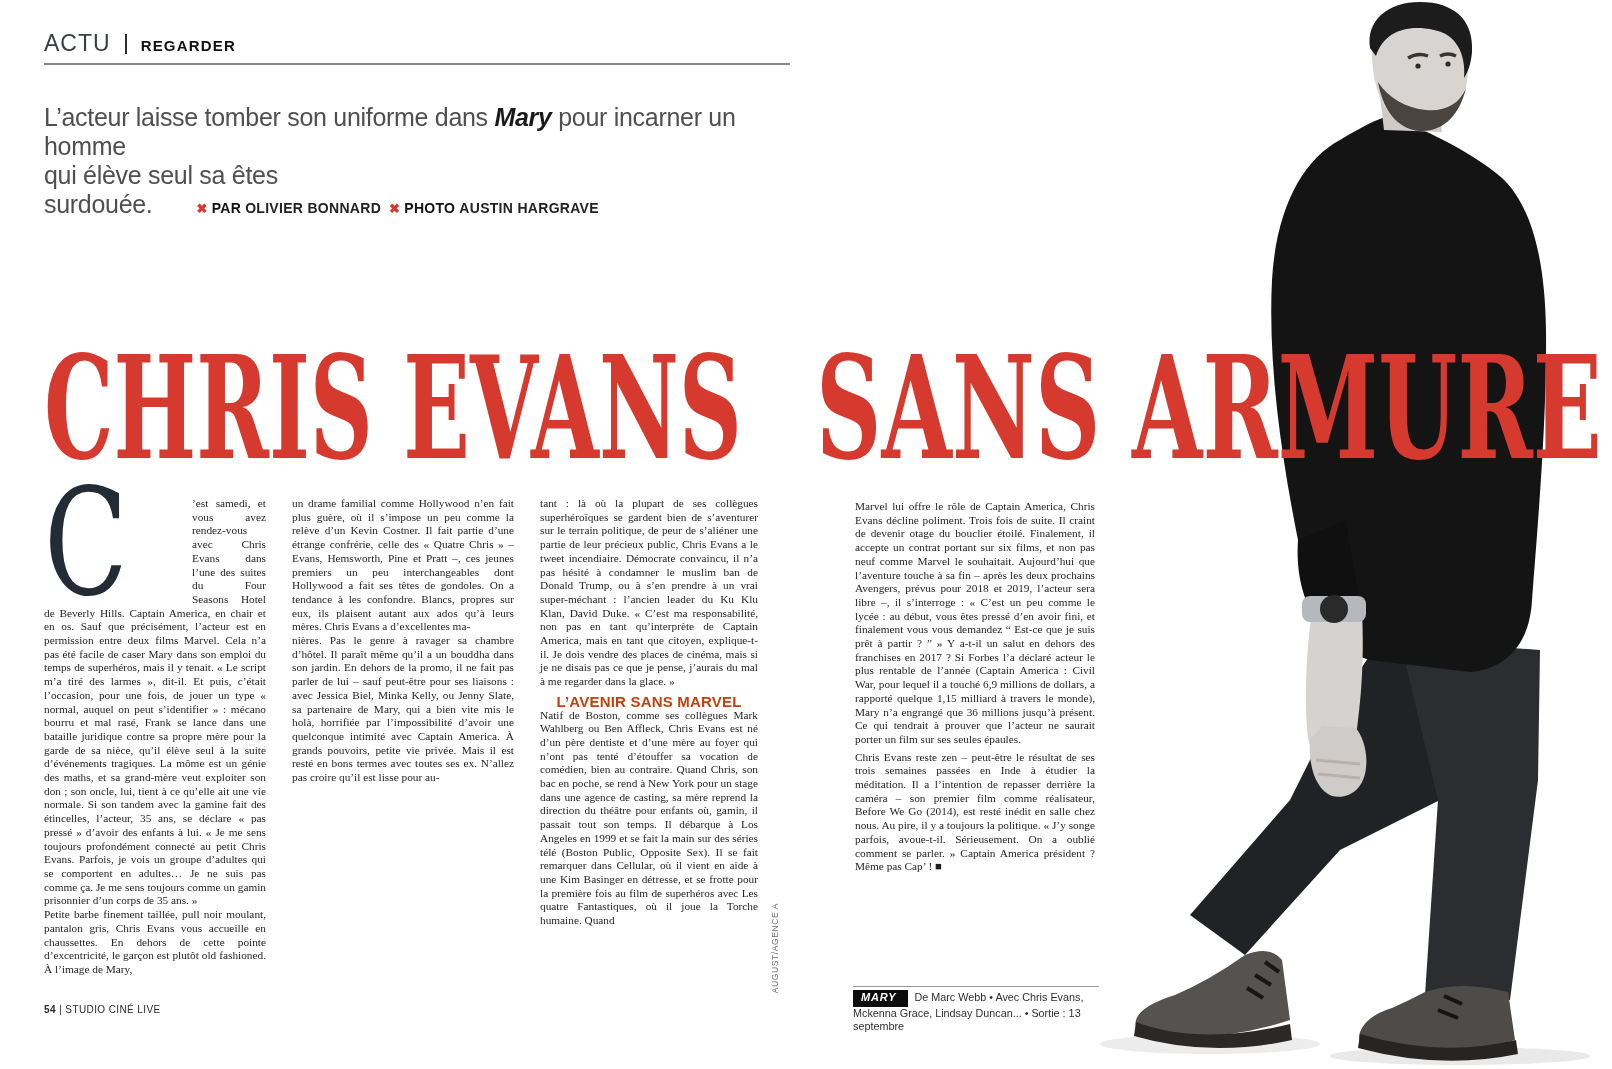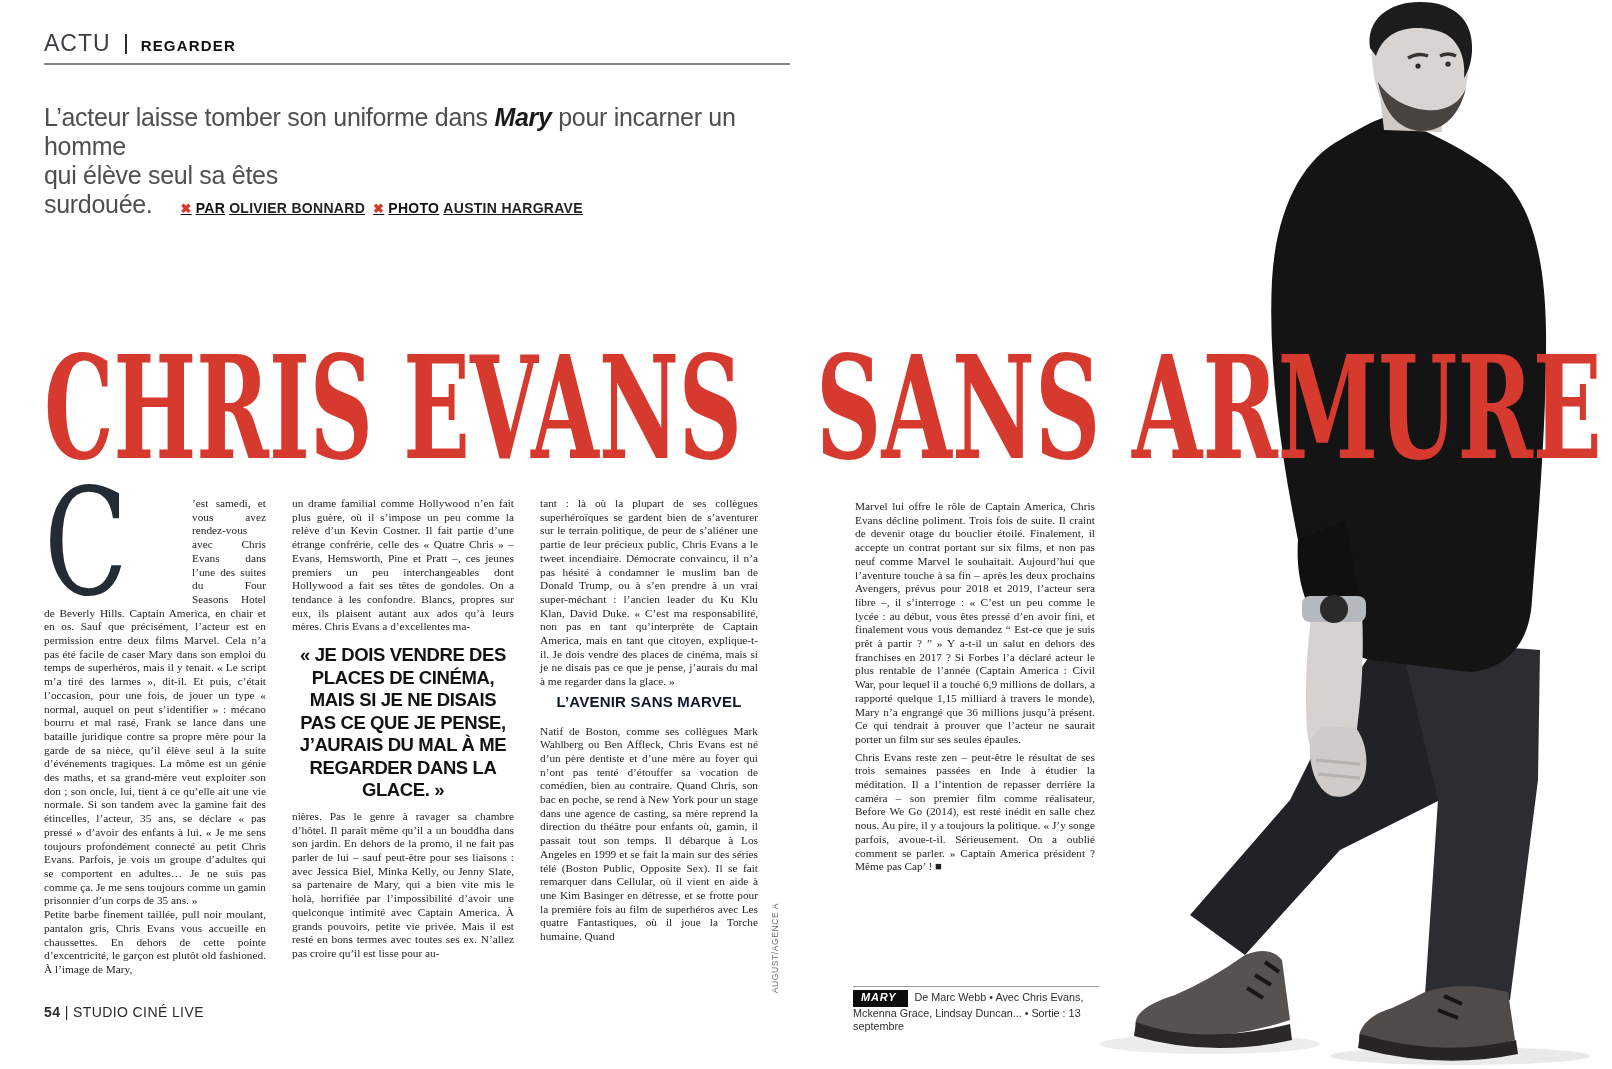--- a/index.html
+++ b/index.html
@@ -11,48 +11,48 @@
                 color:#3c3f42;letter-spacing:1px;}
   .hdr .bar{width:2px;height:20px;background:#2b2b2b;align-self:center;}
   .hdr .rubric{font-family:"Liberation Sans",sans-serif;font-size:15px;font-weight:800;
                color:#111;letter-spacing:1.2px;}
   .hdr-rule{position:absolute;left:44px;top:63px;width:746px;height:2px;background:#85898d;}
   
   .intro{position:absolute;left:44px;top:74px;width:740px;
          font-family:"Liberation Sans",sans-serif;font-size:25px;line-height:1.16;
          color:#4f4f4f;letter-spacing:-0.3px;}
   .intro .mary{font-style:italic;font-weight:700;color:#191919;}
-  .byline{font-size:14px;letter-spacing:.3px;color:#111;margin-left:20px;white-space:nowrap;text-decoration:underline;}
+  .byline{font-size:14px;letter-spacing:.3px;color:#111;margin-left:36px;white-space:nowrap;}
   .byline .xmark{color:#d63a2e;font-size:13px;font-weight:700;margin:0 4px 0 8px;}
   .byline .bl{font-weight:800;}
   .byline .bn{font-weight:700;color:#222;margin-left:4px;}
   
   .title-svg{position:absolute;overflow:visible;z-index:5;}
   
   .photo{position:absolute;left:1040px;top:0;width:572px;height:1069px;z-index:1;}
   
   .col{position:absolute;top:497px;font-size:11.3px;line-height:13.7px;text-align:justify;
        color:#1e1e1e;z-index:3;}
   .col p{margin:0;}
   .dropcap{float:left;width:148px;height:104px;font-family:"DejaVu Serif",serif;
            font-size:148px;line-height:92px;color:#232b34;transform:scaleX(0.74);
            transform-origin:left top;}
   .pullquote{font-family:"Liberation Sans",sans-serif;font-weight:800;font-size:18.5px;
              line-height:1.22;text-align:center;color:#121212;letter-spacing:-0.4px;
              margin:10px 2px 8px 2px;}
   .subhead{font-family:"Liberation Sans",sans-serif;font-weight:800;font-size:15px;
-           letter-spacing:.2px;text-align:center;color:#0f172a;margin:6px 0 16px 0;}
+           letter-spacing:.2px;text-align:center;color:#c2410c;margin:6px 0 0 0;}
   .col4 p + p{margin-top:4px;}
   
   .vcredit{position:absolute;left:770px;top:903px;writing-mode:vertical-rl;
            transform:rotate(180deg);font-family:"Liberation Sans",sans-serif;
            font-size:8.5px;color:#6d6d6d;letter-spacing:.6px;z-index:3;}
   
   .footer{position:absolute;left:44px;top:1004px;font-family:"Liberation Sans",sans-serif;
-          font-size:14px;color:#2a2a2a;letter-spacing:.4px;}
+          font-size:10px;color:#2a2a2a;letter-spacing:.4px;}
   .footer .num{font-weight:800;}
   
   .filmrule{position:absolute;left:853px;top:986px;width:246px;height:1px;background:#9a9a9a;z-index:3;}
   .filmbox{position:absolute;left:853px;top:990px;width:250px;z-index:3;
            font-family:"Liberation Sans",sans-serif;font-size:10.8px;line-height:1.25;color:#2e2e2e;}
   .mary-tag{display:inline-block;background:#0c0c0c;color:#fff;font-weight:800;font-style:italic;
             font-size:11px;padding:1px 12px 2px 8px;margin-right:6px;letter-spacing:.8px;}
 </style>
 </head>
 <body>
@@ -131,21 +131,20 @@
     <text x="0" y="112" textLength="786" lengthAdjust="spacingAndGlyphs" font-family="DejaVu Serif, Liberation Serif, serif" font-weight="bold" font-size="142" fill="#d63a2e">SANS ARMURE</text>
   </svg>
 
   <div class="col" style="left:44px;width:222px;height:520px;">
     <p><span class="dropcap">C</span><span>’est samedi, et vous avez rendez-vous avec Chris Evans dans l’une des suites du Four Seasons Hotel de Beverly Hills. Captain America, en chair et en os. Sauf que précisément, l’acteur est en permission entre deux films Marvel. Cela n’a pas été facile de caser Mary dans son emploi du temps de superhéros, mais il y tenait. « Le script m’a tiré des larmes », dit-il. Et puis, c’était l’occasion, pour une fois, de jouer un type « normal, auquel on peut s’identifier » : mécano bourru et mal rasé, Frank se lance dans une bataille juridique contre sa propre mère pour la garde de sa nièce, qu’il élève seul à la suite d’événements tragiques. La môme est un génie des maths, et sa grand-mère veut exploiter son don ; son oncle, lui, tient à ce qu’elle ait une vie normale. Si son tandem avec la gamine fait des étincelles, l’acteur, 35 ans, se déclare « pas pressé » d’avoir des enfants à lui. « Je me sens toujours profondément connecté au petit Chris Evans. Parfois, je vois un groupe d’adultes qui se comportent en adultes… Je ne suis pas comme ça. Je me sens toujours comme un gamin prisonnier d’un corps de 35 ans. »</span></p>
     <p>Petite barbe finement taillée, pull noir moulant, pantalon gris, Chris Evans vous accueille en chaussettes. En dehors de cette pointe d’excentricité, le garçon est plutôt old fashioned. À l’image de Mary,</p>
   </div>
 
   <div class="col" style="left:292px;width:222px;height:520px;">
     <p>un drame familial comme Hollywood n’en fait plus guère, où il s’impose un peu comme la relève d’un Kevin Costner. Il fait partie d’une étrange confrérie, celle des « Quatre Chris » – Evans, Hemsworth, Pine et Pratt –, ces jeunes premiers un peu interchangeables dont Hollywood a fait ses têtes de gondoles. On a tendance à les confondre. Blancs, propres sur eux, ils plaisent autant aux ados qu’à leurs mères. Chris Evans a d’excellentes ma-</p>
-    <div class="pullquote">« JE DOIS VENDRE DES PLACES DE CINÉMA, MAIS SI JE NE DISAIS PAS CE QUE JE PENSE, J’AURAIS DU MAL À ME REGARDER DANS LA GLACE. »</div>
     <p>nières. Pas le genre à ravager sa chambre d’hôtel. Il paraît même qu’il a un bouddha dans son jardin. En dehors de la promo, il ne fait pas parler de lui – sauf peut-être pour ses liaisons : avec Jessica Biel, Minka Kelly, ou Jenny Slate, sa partenaire de Mary, qui a bien vite mis le holà, horrifiée par l’impossibilité d’avoir une quelconque intimité avec Captain America. À grands pouvoirs, petite vie privée. Mais il est resté en bons termes avec toutes ses ex. N’allez pas croire qu’il est lisse pour au-</p>
   </div>
 
   <div class="col" style="left:540px;width:218px;height:520px;">
     <p>tant : là où la plupart de ses collègues superhéroïques se gardent bien de s’aventurer sur le terrain politique, de peur de s’aliéner une partie de leur précieux public, Chris Evans a le tweet incendiaire. Démocrate convaincu, il n’a pas hésité à condamner le muslim ban de Donald Trump, ou à s’en prendre à un vrai super-méchant : l’ancien leader du Ku Klu Klan, David Duke. « C’est ma responsabilité, non pas en tant qu’interprète de Captain America, mais en tant que citoyen, explique-t-il. Je dois vendre des places de cinéma, mais si je ne disais pas ce que je pense, j’aurais du mal à me regarder dans la glace. »</p>
     <div class="subhead">L’AVENIR SANS MARVEL</div>
     <p>Natif de Boston, comme ses collègues Mark Wahlberg ou Ben Affleck, Chris Evans est né d’un père dentiste et d’une mère au foyer qui n’ont pas tenté d’étouffer sa vocation de comédien, bien au contraire. Quand Chris, son bac en poche, se rend à New York pour un stage dans une agence de casting, sa mère reprend la direction du théâtre pour enfants où, gamin, il passait tout son temps. Il débarque à Los Angeles en 1999 et se fait la main sur des séries télé (Boston Public, Opposite Sex). Il se fait remarquer dans Cellular, où il vient en aide à une Kim Basinger en détresse, et se frotte pour la première fois au film de superhéros avec Les quatre Fantastiques, où il joue la Torche humaine. Quand</p>
   </div>
 
   <div class="col col4" style="left:855px;top:500px;width:240px;height:480px;">

